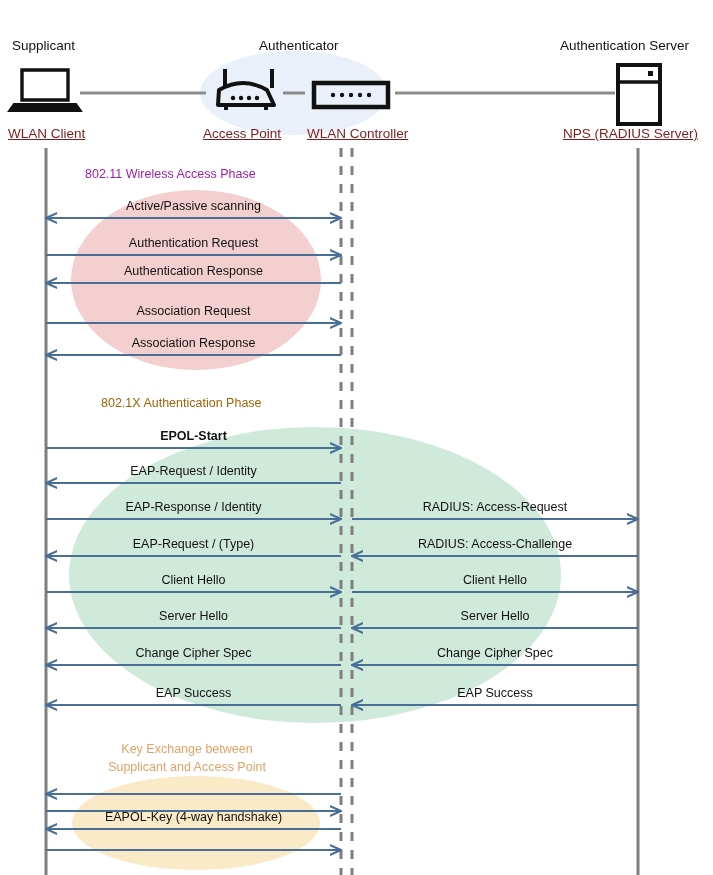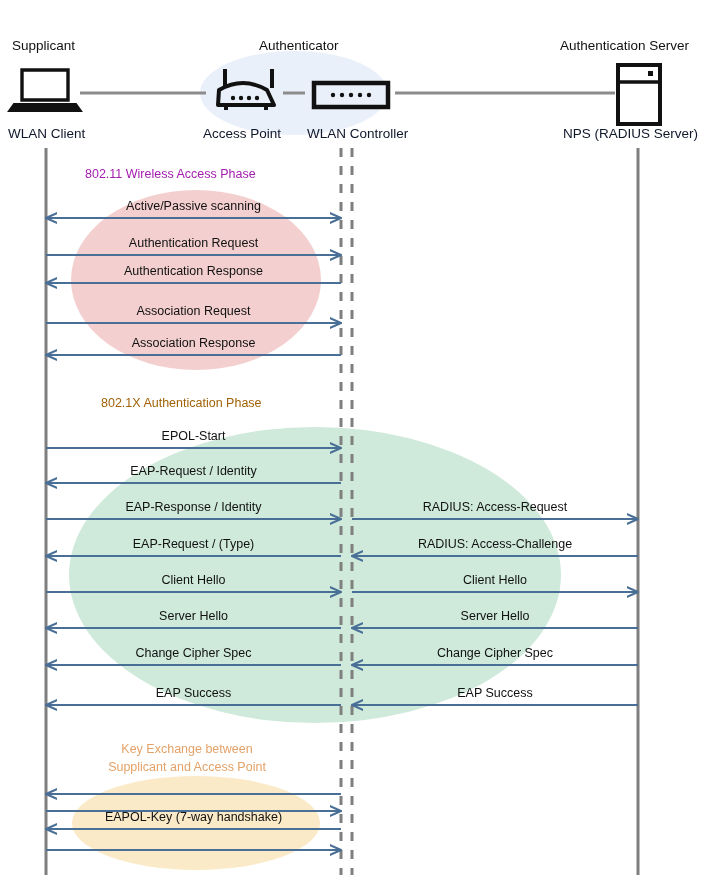--- a/index.html
+++ b/index.html
@@ -8,21 +8,21 @@
     width:713px;height:875px;position:relative;overflow:hidden;
     color:#1a1a1a;
   }
   #stage{position:absolute;left:0;top:18px;width:713px;height:875px;}
   svg#diagram{position:absolute;left:0;top:0;width:713px;height:875px;}
 
   .actor-title{
     position:absolute;font-size:13.5px;color:#111;white-space:nowrap;
   }
   .actor-sub{
-    position:absolute;font-size:13.5px;color:#0f172a;white-space:nowrap;
+    position:absolute;font-size:13.5px;color:#7f1d1d;white-space:nowrap;text-decoration:underline;
   }
   .phase-label{
     position:absolute;font-size:12.5px;text-align:center;white-space:nowrap;
     line-height:18px;
   }
   .msg-label{
     position:absolute;font-size:12.5px;color:#111;text-align:center;
     white-space:nowrap;transform:translateX(-50%);
   }
 </style>
@@ -134,30 +134,30 @@
     <div>Key Exchange between</div>
     <div>Supplicant and Access Point</div>
   </div>
 
   <div id="label-layer">
       <div class="msg-label" style="left: 193.5px; top: 181px;">Active/Passive scanning</div>
       <div class="msg-label" style="left: 193.5px; top: 218px;">Authentication Request</div>
       <div class="msg-label" style="left: 193.5px; top: 246px;">Authentication Response</div>
       <div class="msg-label" style="left: 193.5px; top: 286px;">Association Request</div>
       <div class="msg-label" style="left: 193.5px; top: 318px;">Association Response</div>
-      <div class="msg-label" style="left: 193.5px; top: 411px;">EPOL-Start</div>
+      <div class="msg-label" style="left: 193.5px; top: 411px; font-weight: bold;">EPOL-Start</div>
       <div class="msg-label" style="left: 193.5px; top: 446px;">EAP-Request / Identity</div>
       <div class="msg-label" style="left: 193.5px; top: 482px;">EAP-Response / Identity</div>
       <div class="msg-label" style="left: 495px; top: 482px;">RADIUS: Access-Request</div>
       <div class="msg-label" style="left: 193.5px; top: 519px;">EAP-Request / (Type)</div>
       <div class="msg-label" style="left: 495px; top: 519px;">RADIUS: Access-Challenge</div>
       <div class="msg-label" style="left: 193.5px; top: 555px;">Client Hello</div>
       <div class="msg-label" style="left: 495px; top: 555px;">Client Hello</div>
       <div class="msg-label" style="left: 193.5px; top: 591px;">Server Hello</div>
       <div class="msg-label" style="left: 495px; top: 591px;">Server Hello</div>
       <div class="msg-label" style="left: 193.5px; top: 628px;">Change Cipher Spec</div>
       <div class="msg-label" style="left: 495px; top: 628px;">Change Cipher Spec</div>
       <div class="msg-label" style="left: 193.5px; top: 668px;">EAP Success</div>
       <div class="msg-label" style="left: 495px; top: 668px;">EAP Success</div>
-      <div class="msg-label" style="left: 193.5px; top: 792px;">EAPOL-Key (7-way handshake)</div>
+      <div class="msg-label" style="left: 193.5px; top: 792px;">EAPOL-Key (4-way handshake)</div>
     </div>
 
 </div>
 
 </body></html>

